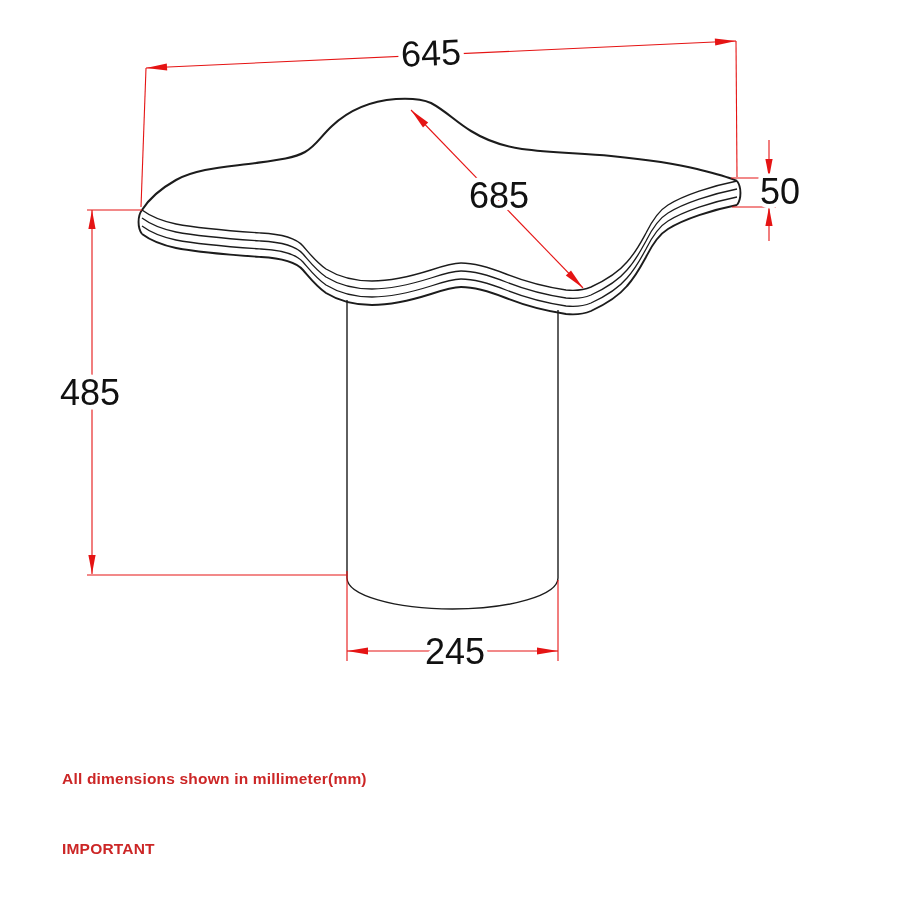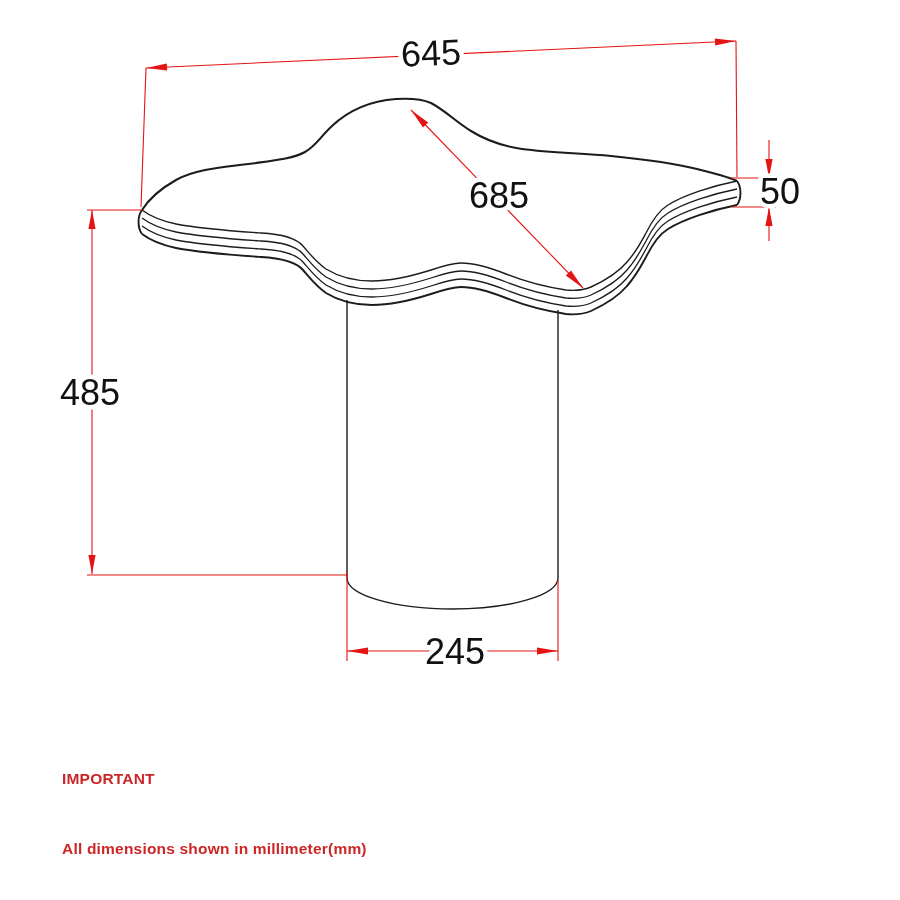--- a/index.html
+++ b/index.html
@@ -97,19 +97,19 @@
     </g>
 
     <text class="dimtxt" x="431" y="53" transform="rotate(-2.5 431 53)" dominant-baseline="central">645</text>
     <text class="dimtxt" x="499" y="195" dominant-baseline="central">685</text>
     <text class="dimtxt" x="780" y="191" dominant-baseline="central">50</text>
     <text class="dimtxt" x="90" y="392" dominant-baseline="central">485</text>
     <text class="dimtxt" x="455" y="651" dominant-baseline="central">245</text>
   </svg>
 
   <div class="notes">
+    <div>All dimensions shown in millimeter(mm)</div>
     <div>IMPORTANT</div>
-    <div>All dimensions shown in millimeter(mm)</div>
     
     
     
   </div>
 </div>
 
 </body></html>

